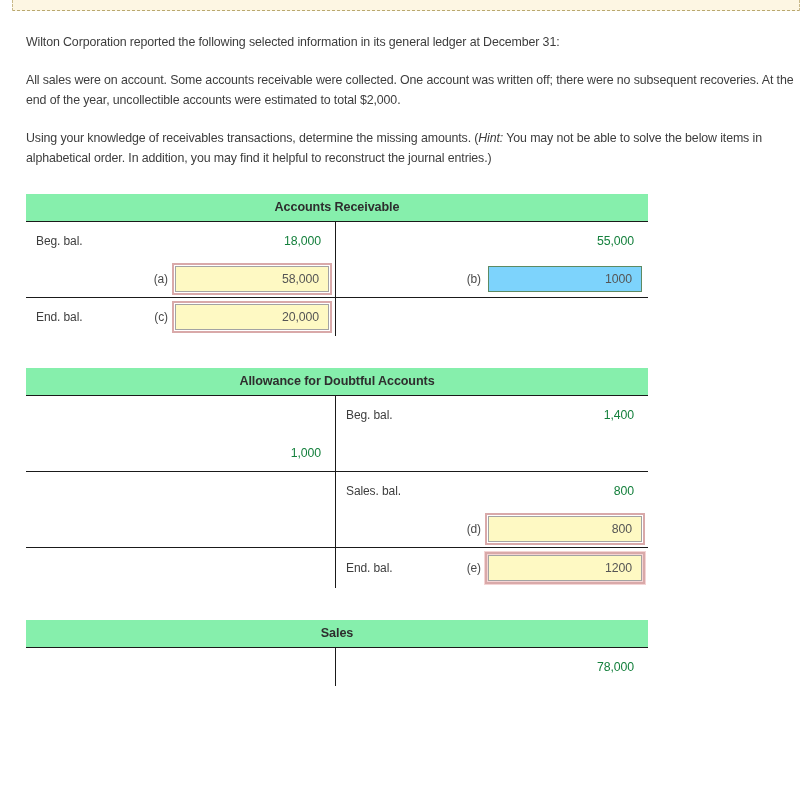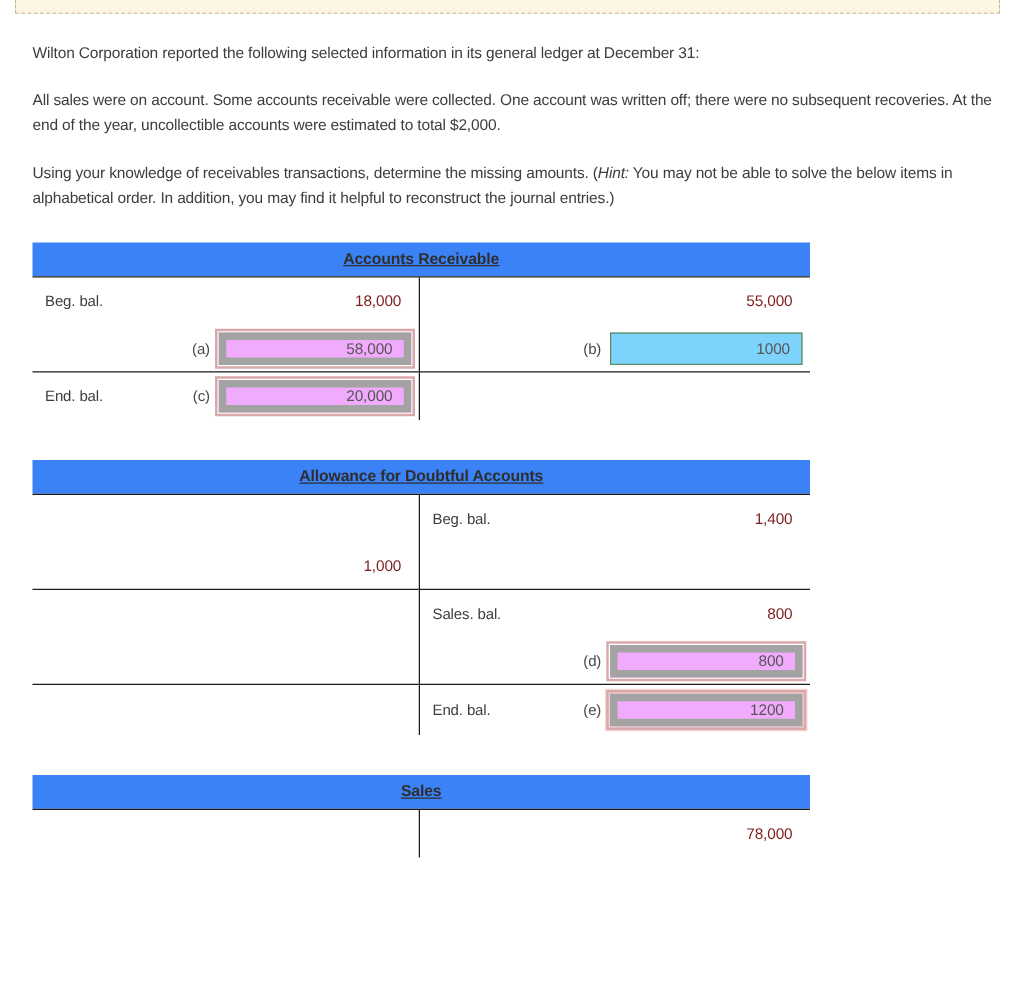--- a/index.html
+++ b/index.html
@@ -57,28 +57,27 @@
 
   
   .taccount {
     margin: 0 0 0 24px;
     width: 622px;
   }
   .ta-gap-1 { height: 26px; }
   .ta-gap   { height: 32px; }
 
   .ta-title {
-    background: #3b82f6;
+    background: #86efac;
     text-align: center;
     font-size: 12.6px;
     font-weight: bold;
     color: #2e2e2e;
     padding: 6px 0 7px 0;
     letter-spacing: -0.1px;
-    text-decoration: underline;
   }
 
   .ta-body {
     width: 100%;
     border-collapse: collapse;
     table-layout: fixed;
   }
   .ta-body td {
     padding: 0;
     vertical-align: middle;
@@ -107,21 +106,21 @@
 
   .lbl {
     font-size: 12px;
     color: #3d3d3d;
     white-space: nowrap;
     letter-spacing: -0.1px;
   }
   .amt {
     margin-left: auto;
     font-size: 12.3px;
-    color: #7f1d1d;
+    color: #15803d;
     text-align: center;
     padding-right: 8px;
     letter-spacing: -0.1px;
   }
 
   
   .sep { border-bottom: 1.5px solid #1a1a1a; }
 
   
   .field-wrap {
@@ -131,24 +130,24 @@
     gap: 7px;
   }
   .tag {
     font-size: 12px;
     color: #4a4a4a;
     letter-spacing: -0.1px;
   }
   .inp {
     width: 154px;
     height: 26px;
-    border: 6px solid #a3a3a3;
+    border: 1px solid #a3a3a3;
     outline: 2px solid #d9a9a9;
     outline-offset: 1px;
-    background: #f0abfc;
+    background: #fef9c3;
     font-family: "Liberation Sans", sans-serif;
     font-size: 12.3px;
     color: #555555;
     text-align: right;
     padding: 0 9px 0 6px;
     letter-spacing: -0.1px;
     border-radius: 0;
   }
   .inp.green {
     border: 1px solid #5d8a63;

